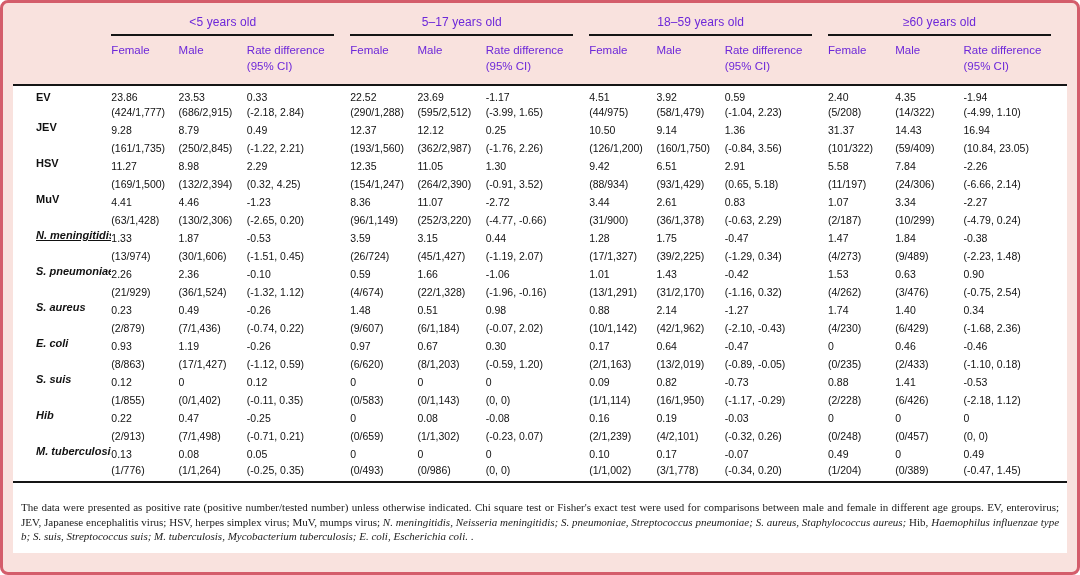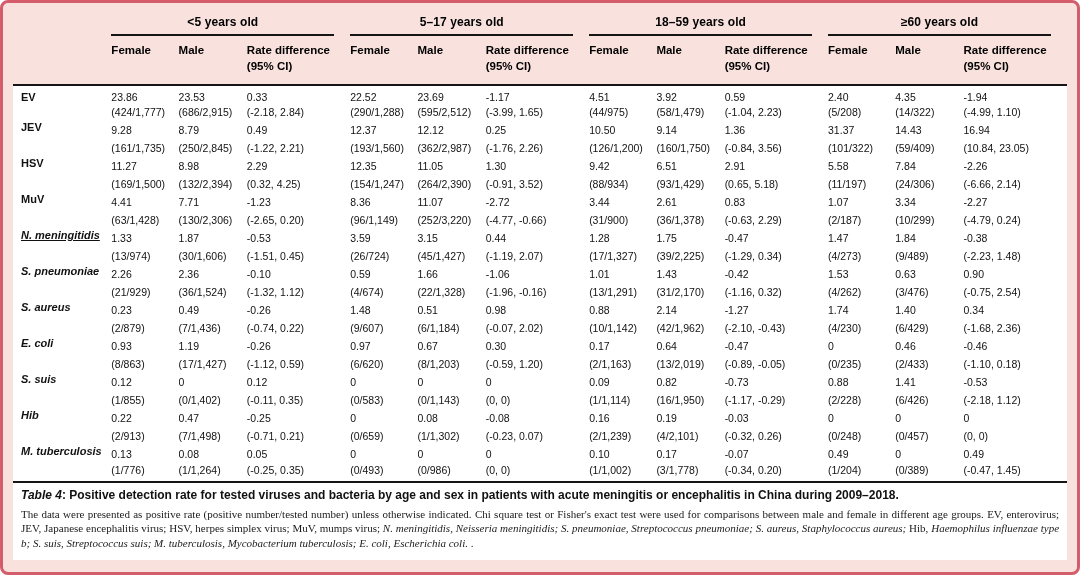--- a/index.html
+++ b/index.html
@@ -11,49 +11,49 @@
   }
   .card {
     width: 1080px; height: 575px;
     background: #f9e2de;
     border: 3px solid #d45d6b;
     border-radius: 8px;
     padding: 4px 10px 0 10px;
     overflow: hidden;
   }
   table { width: 100%; border-collapse: collapse; table-layout: fixed; }
-  thead th { text-align: left; font-weight: bold; color: #000000; background: transparent; }
+  thead th { text-align: left; font-weight: normal; color: #6d28d9; background: transparent; }
   .corner-th { vertical-align: bottom; }
   .group-th { padding: 8px 0 0 0; vertical-align: top; }
   .group-th .glabel {
     display: block; text-align: center; font-size: 12px; letter-spacing: 0.1px;
     padding-bottom: 5px; border-bottom: 2px solid #151515; margin-right: 16px;
   }
   .sub-th {
     font-size: 11.5px; line-height: 1.35; padding: 7px 4px 10px 0;
     vertical-align: top; white-space: pre-line;
   }
   tbody th, tbody td {
     background: #ffffff; font-size: 10.5px; font-weight: normal;
     text-align: left; height: 18px; padding: 0 4px 0 0; vertical-align: middle;
     overflow: hidden; white-space: nowrap;
   }
   tbody tr:first-child > * { border-top: 2.5px solid #151515; padding-top: 5px; }
   tbody tr:last-child > td { padding-bottom: 4px; }
-  .rowlabel { font-weight: bold; font-size: 11px; padding-left: 8px; }
+  .rowlabel { font-weight: bold; font-size: 11px; padding-left: 23px; }
   .rowlabel.it { font-style: italic; }
   .caption-panel {
     background: #ffffff; border-top: 2px solid #151515;
     padding: 5px 8px 9px 8px;
   }
   .cap-title { font-size: 12px; font-weight: bold; line-height: 1.3; }
   .cap-title .tprefix { font-style: italic; font-weight: bold; }
   .cap-note {
     font-family: "Liberation Serif", serif; font-size: 11px; line-height: 1.33;
-    text-align: justify; margin-top: 3px; color: #1a1a1a;
+    text-align: justify; margin-top: 12px; color: #1a1a1a;
   }
   .cap-note i { font-style: italic; }
 </style>
 </head>
 <body>
 
 <div class="card">
   <table>
     <colgroup>
       <col style="width:98px">
@@ -189,21 +189,21 @@
           <td>(88/934)</td>
           <td>(93/1,429)</td>
           <td>(0.65, 5.18)</td>
           <td>(11/197)</td>
           <td>(24/306)</td>
           <td>(-6.66, 2.14)</td>
         </tr>
         <tr>
           <th rowspan="2" class="rowlabel" style="vertical-align: top;">MuV</th>
           <td>4.41</td>
-          <td>7.71</td>
+          <td>4.46</td>
           <td>-1.23</td>
           <td>8.36</td>
           <td>11.07</td>
           <td>-2.72</td>
           <td>3.44</td>
           <td>2.61</td>
           <td>0.83</td>
           <td>1.07</td>
           <td>3.34</td>
           <td>-2.27</td>
@@ -422,18 +422,15 @@
           <td>(3/1,778)</td>
           <td>(-0.34, 0.20)</td>
           <td>(1/204)</td>
           <td>(0/389)</td>
           <td>(-0.47, 1.45)</td>
         </tr>
       </tbody>
   </table>
 
   <div class="caption-panel">
-    <div class="cap-title">
-      <span class="tprefix">Table 4</span><span>: Positive detection rate for tested viruses and bacteria by age and sex in patients with acute meningitis or encephalitis in China during 2009–2018.</span>
-    </div>
     <div class="cap-note"><span>The data were presented as positive rate (positive number/tested number) unless otherwise indicated. Chi square test or Fisher's exact test were used for comparisons between male and female in different age groups. EV, enterovirus; JEV, Japanese encephalitis virus; HSV, herpes simplex virus; MuV, mumps virus; </span><i>N. meningitidis, Neisseria meningitidis; S. pneumoniae, Streptococcus pneumoniae; S. aureus, Staphylococcus aureus;</i><span> Hib, </span><i>Haemophilus influenzae type b; S. suis, Streptococcus suis; M. tuberculosis, Mycobacterium tuberculosis; E. coli, Escherichia coli.</i><span> .</span></div>
   </div>
 </div>
 
 </body></html>

